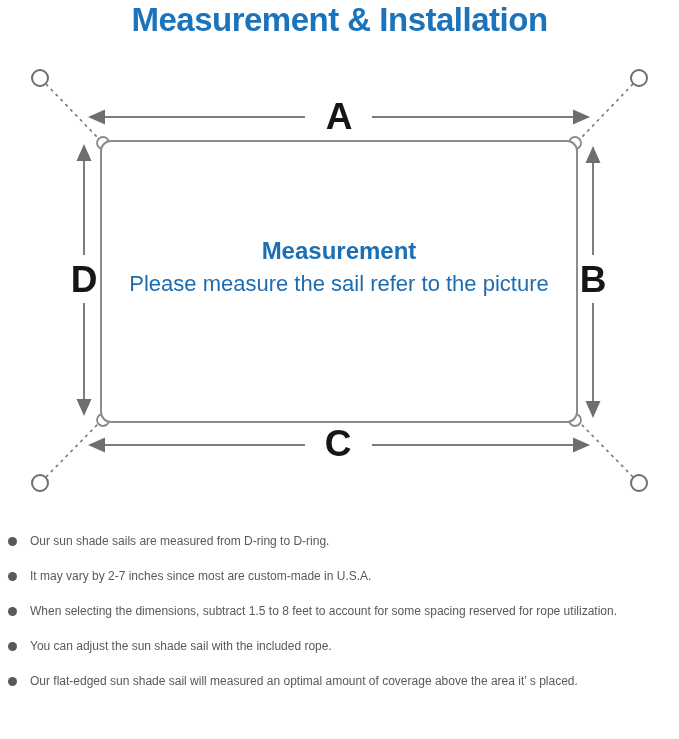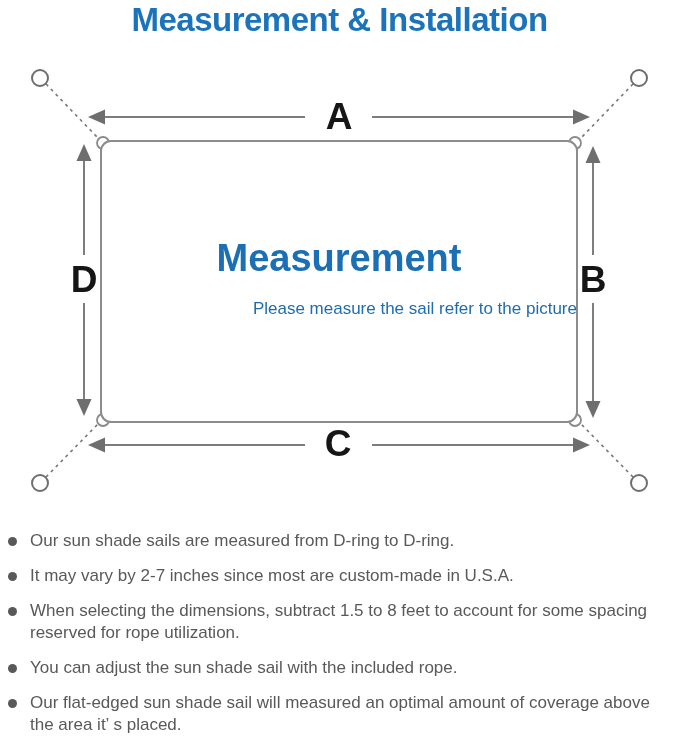--- a/index.html
+++ b/index.html
@@ -24,37 +24,36 @@
   }
   .label-a{left:339px;top:116px;}
   .label-b{left:593px;top:279px;}
   .label-c{left:338px;top:443px;}
   .label-d{left:84px;top:279px;}
   .center-text{
     position:absolute;left:101px;top:238px;width:476px;
     text-align:center;
   }
   .center-heading{
-    font-size:38px;font-weight:bold;
+    font-size:24px;font-weight:bold;
     color:var(--heading-blue,#1a6fb5);
     line-height:1.1;
   }
   .center-subtitle{
-    font-size:17px;margin-top:19px;
+    font-size:22px;margin-top:7px;
     color:var(--subtitle-blue,#1e6cb0);
-    text-align:right;
   }
   .notes{position:absolute;left:8px;top:530px;width:661px;}
   .note{display:flex;gap:13px;margin-bottom:13px;}
   .bullet-dot{
     flex:none;width:9px;height:9px;border-radius:50%;
     background:var(--text-gray,#595959);margin-top:7px;
   }
   .note-text{
-    font-size:17px;line-height:22px;
+    font-size:12px;line-height:22px;
     color:var(--text-gray,#595959);
   }
   svg .rope{stroke:#777777;stroke-width:1.6;stroke-dasharray:3 4;fill:none;}
   svg .ring{fill:#ffffff;stroke:#6e6e6e;stroke-width:2;}
   svg .d-ring{fill:#ffffff;stroke:#8a8a8a;stroke-width:1.8;}
   svg .sail{fill:#ffffff;stroke:#8c8c8c;stroke-width:2;}
   svg .arrow-line{stroke:var(--line-gray,#7d7d7d);stroke-width:2;}
   svg .arrow-head{fill:#6e6e6e;stroke:none;}
 </style>
 </head>

